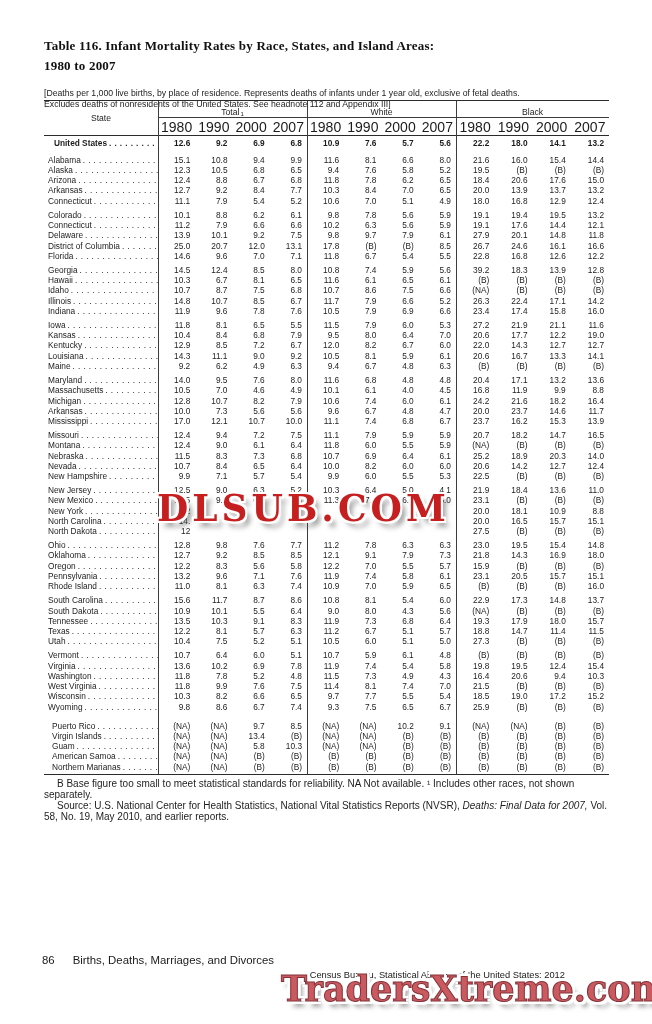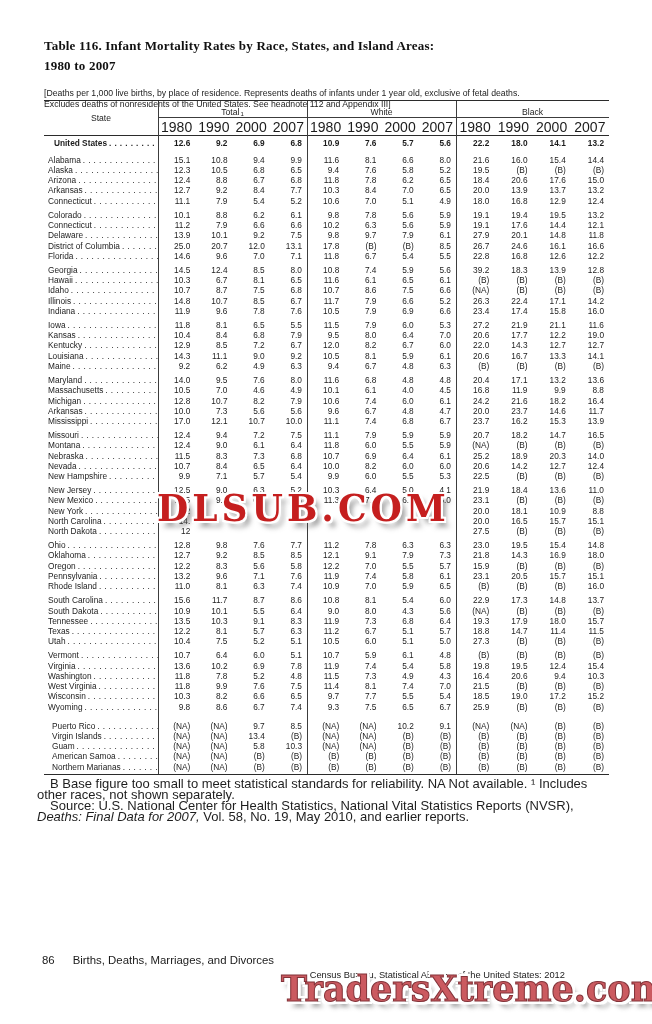--- a/index.html
+++ b/index.html
@@ -54,21 +54,21 @@
   .cell{box-sizing:border-box;}
   .cell.state{width:114px;display:flex;overflow:hidden;padding-left:4px;}
   .sname{white-space:nowrap;}
   .dots{flex:1;overflow:hidden;white-space:nowrap;margin-left:2px;letter-spacing:.4px;color:#222;}
   .cell.num{width:37.25px;text-align:right;padding-right:5px;}
   .cell.num.blk{width:38.25px;}
   .rgroup{margin-top:3.6px;}
   .rgroup.island{margin-top:8.5px;}
   .rgroup.island .cell.state{padding-left:8px;}
 
-  .fnotes{position:absolute;left:37px;top:778px;width:568px;font-size:13px;line-height:11px;color:#1e1e1e;}
+  .fnotes{position:absolute;left:44px;top:778px;width:568px;font-size:10px;line-height:11px;color:#1e1e1e;}
   .fnotes p{margin:0;text-indent:13px;}
   .fnotes .ital{font-style:italic;}
 
   .pageline{position:absolute;left:42px;top:954px;font-size:11.4px;color:#1a1a1a;}
   .pageline .pnum{margin-right:18px;}
   .census{position:absolute;left:289px;top:970px;font-size:9.3px;color:#1a1a1a;z-index:5;}
 </style>
 </head>
 <body>
 

